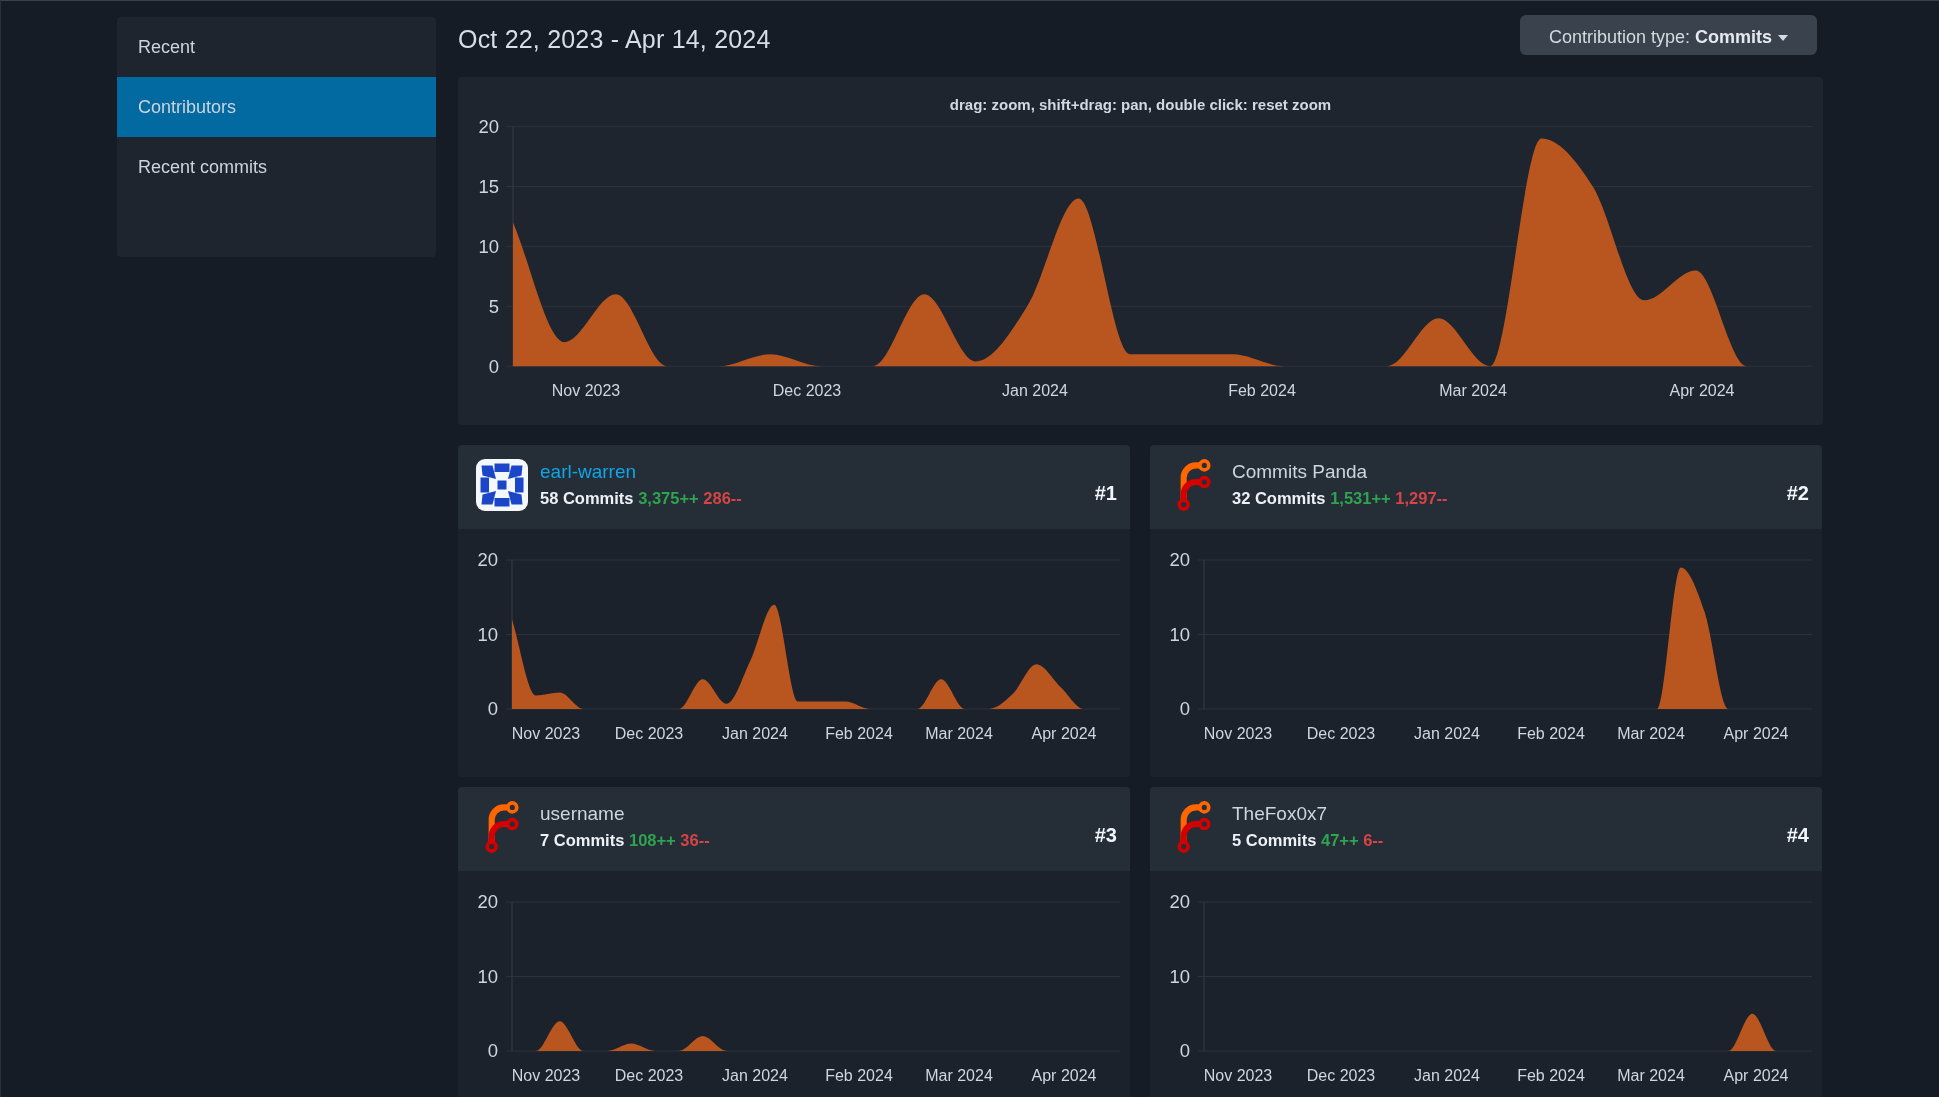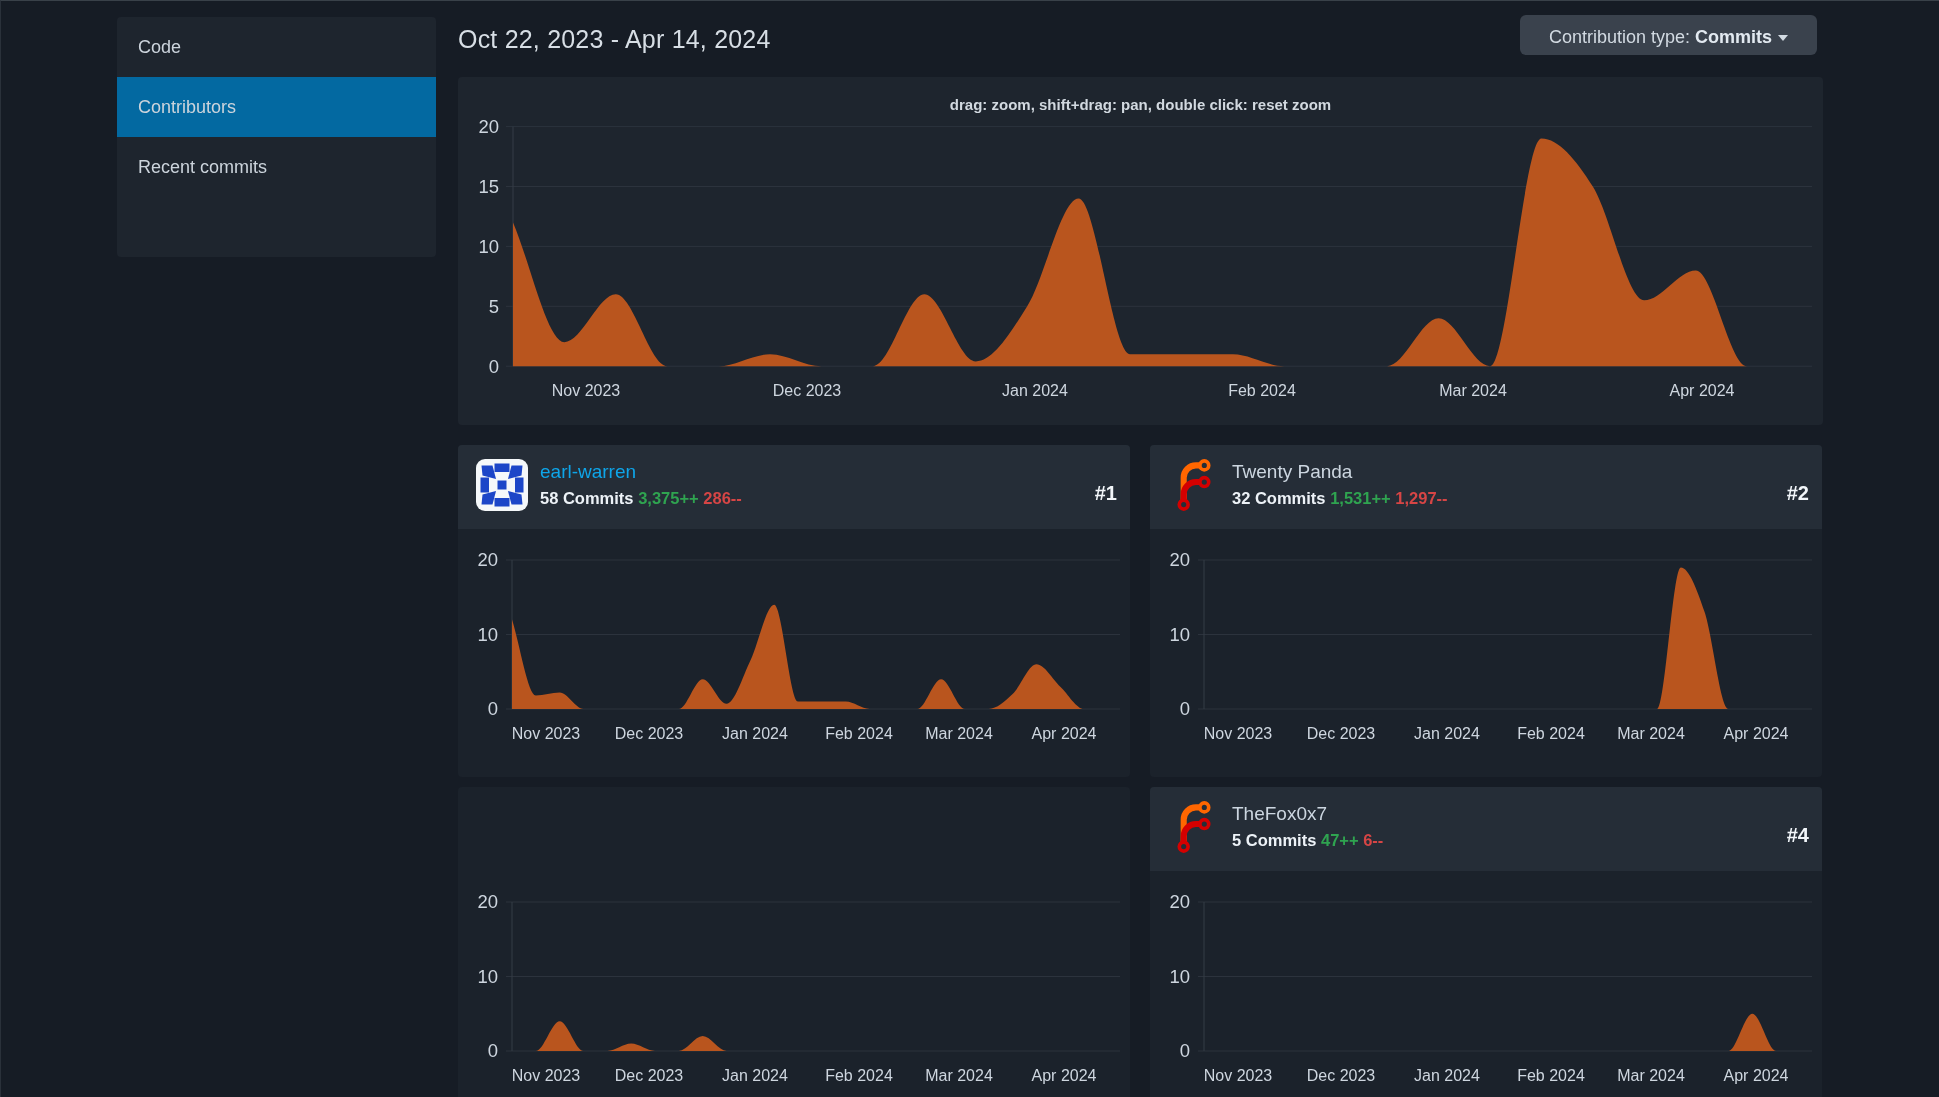--- a/index.html
+++ b/index.html
@@ -18,21 +18,21 @@
 .cname { position:absolute; left:82px; top:16px; font-size:19px; }
 .cstats { position:absolute; left:82px; top:44px; font-size:16.5px; font-weight:700; color:#edf2f7; }
 .cadd { color:#2fa350; }
 .cdel { color:#d64545; }
 .crank { position:absolute; right:13px; top:37px; font-size:20px; font-weight:700; color:#f2f6fa; }
 text { font-family:"Liberation Sans",sans-serif; }
 </style></head>
 <body>
 <div id="frame"></div>
 <div class="menu">
-  <div class="item">Code</div>
+  <div class="item">Recent</div>
   <div class="item active">Contributors</div>
   <div class="item">Recent commits</div>
 </div>
 <h1>Oct 22, 2023 - Apr 14, 2024</h1>
 <div class="btn">Contribution type: <b>Commits</b><span class="caret"></span></div>
 <div class="mainpanel">
 <div class="ctitle">drag: zoom, shift+drag: pan, double click: reset zoom</div>
 <svg width="1365" height="348" viewBox="0 0 1365 348" style="position:absolute;left:0;top:0">
       <line x1="48" y1="289.2" x2="1354" y2="289.2" stroke="#2c333d" stroke-width="1"></line>
       <line x1="48" y1="229.3" x2="1354" y2="229.3" stroke="#2c333d" stroke-width="1"></line>
@@ -93,21 +93,21 @@
 <div class="chead">
 <svg width="52" height="52" viewBox="0 0 212 212" style="position:absolute;left:18px;top:14px">
 <g transform="translate(6,6)" fill="none">
 <path d="M58 168v-98a50 50 0 0 1 50-50h20" stroke="#f60" stroke-width="25"></path>
 <path d="M58 168v-30a50 50 0 0 1 50-50h20" stroke="#d40000" stroke-width="25"></path>
 <circle cx="142" cy="20" r="18" stroke="#f60" stroke-width="15"></circle>
 <circle cx="142" cy="88" r="18" stroke="#d40000" stroke-width="15"></circle>
 <circle cx="58" cy="180" r="18" stroke="#d40000" stroke-width="15"></circle>
 </g>
 </svg>
-<div class="cname" style="color:#ccd6e0">Twenty Panda</div>
+<div class="cname" style="color:#ccd6e0">Commits Panda</div>
 <div class="cstats"><span class="cs1">32 Commits</span> <span class="cadd">1,531++</span> <span class="cdel">1,297--</span></div>
 <div class="crank">#2</div>
 </div>
 <svg width="671" height="247" viewBox="0 0 671 247" style="position:absolute;left:0;top:84px">
       <line x1="48" y1="180.0" x2="662" y2="180.0" stroke="#2c333d" stroke-width="1"></line>
       <line x1="48" y1="105.5" x2="662" y2="105.5" stroke="#2c333d" stroke-width="1"></line>
       <line x1="48" y1="31.0" x2="662" y2="31.0" stroke="#2c333d" stroke-width="1"></line>
       <line x1="54.0" y1="31.0" x2="54.0" y2="180.0" stroke="#353d47" stroke-width="1"></line>
       <text x="40" y="186.0" text-anchor="end" font-size="18.5" fill="#ced6df">0</text>
       <text x="40" y="111.5" text-anchor="end" font-size="18.5" fill="#ced6df">10</text>
@@ -115,20 +115,34 @@
       <text x="88" y="209.5" text-anchor="middle" font-size="16" fill="#ced6df">Nov 2023</text>
       <text x="191" y="209.5" text-anchor="middle" font-size="16" fill="#ced6df">Dec 2023</text>
       <text x="297" y="209.5" text-anchor="middle" font-size="16" fill="#ced6df">Jan 2024</text>
       <text x="401" y="209.5" text-anchor="middle" font-size="16" fill="#ced6df">Feb 2024</text>
       <text x="501" y="209.5" text-anchor="middle" font-size="16" fill="#ced6df">Mar 2024</text>
       <text x="606" y="209.5" text-anchor="middle" font-size="16" fill="#ced6df">Apr 2024</text>
       <path d="M54.0,180.0L54.0,180.0C61.9,180.0 69.9,180.0 77.8,180.0C85.8,180.0 93.7,180.0 101.7,180.0C109.6,180.0 117.6,180.0 125.5,180.0C133.5,180.0 141.4,180.0 149.4,180.0C157.3,180.0 165.3,180.0 173.2,180.0C181.1,180.0 189.1,180.0 197.0,180.0C205.0,180.0 212.9,180.0 220.9,180.0C228.8,180.0 236.8,180.0 244.7,180.0C252.7,180.0 260.6,180.0 268.6,180.0C276.5,180.0 284.5,180.0 292.4,180.0C300.3,180.0 308.3,180.0 316.2,180.0C324.2,180.0 332.1,180.0 340.1,180.0C348.0,180.0 356.0,180.0 363.9,180.0C371.9,180.0 379.8,180.0 387.8,180.0C395.7,180.0 403.7,180.0 411.6,180.0C419.5,180.0 427.5,180.0 435.4,180.0C443.4,180.0 451.3,180.0 459.3,180.0C467.2,180.0 475.2,180.0 483.1,180.0C491.1,180.0 499.0,180.0 507.0,180.0C514.9,180.0 522.9,38.4 530.8,38.4C538.7,38.4 546.7,59.6 554.6,83.1C562.6,106.7 570.5,180.0 578.5,180.0C586.4,180.0 594.4,180.0 602.3,180.0C610.3,180.0 618.2,180.0 626.2,180.0C634.1,180.0 642.1,180.0 650.0,180.0L650.0,180.0Z" fill="#b9551e"></path>
     </svg>
 </div>
 <div class="card" style="left:458px;top:787px">
+<div class="chead">
+<svg width="52" height="52" viewBox="0 0 212 212" style="position:absolute;left:18px;top:14px">
+<g transform="translate(6,6)" fill="none">
+<path d="M58 168v-98a50 50 0 0 1 50-50h20" stroke="#f60" stroke-width="25"></path>
+<path d="M58 168v-30a50 50 0 0 1 50-50h20" stroke="#d40000" stroke-width="25"></path>
+<circle cx="142" cy="20" r="18" stroke="#f60" stroke-width="15"></circle>
+<circle cx="142" cy="88" r="18" stroke="#d40000" stroke-width="15"></circle>
+<circle cx="58" cy="180" r="18" stroke="#d40000" stroke-width="15"></circle>
+</g>
+</svg>
+<div class="cname" style="color:#ccd6e0">username</div>
+<div class="cstats"><span class="cs1">7 Commits</span> <span class="cadd">108++</span> <span class="cdel">36--</span></div>
+<div class="crank">#3</div>
+</div>
 <svg width="671" height="247" viewBox="0 0 671 247" style="position:absolute;left:0;top:84px">
       <line x1="48" y1="180.0" x2="662" y2="180.0" stroke="#2c333d" stroke-width="1"></line>
       <line x1="48" y1="105.5" x2="662" y2="105.5" stroke="#2c333d" stroke-width="1"></line>
       <line x1="48" y1="31.0" x2="662" y2="31.0" stroke="#2c333d" stroke-width="1"></line>
       <line x1="54.0" y1="31.0" x2="54.0" y2="180.0" stroke="#353d47" stroke-width="1"></line>
       <text x="40" y="186.0" text-anchor="end" font-size="18.5" fill="#ced6df">0</text>
       <text x="40" y="111.5" text-anchor="end" font-size="18.5" fill="#ced6df">10</text>
       <text x="40" y="37.0" text-anchor="end" font-size="18.5" fill="#ced6df">20</text>
       <text x="88" y="209.5" text-anchor="middle" font-size="16" fill="#ced6df">Nov 2023</text>
       <text x="191" y="209.5" text-anchor="middle" font-size="16" fill="#ced6df">Dec 2023</text>

